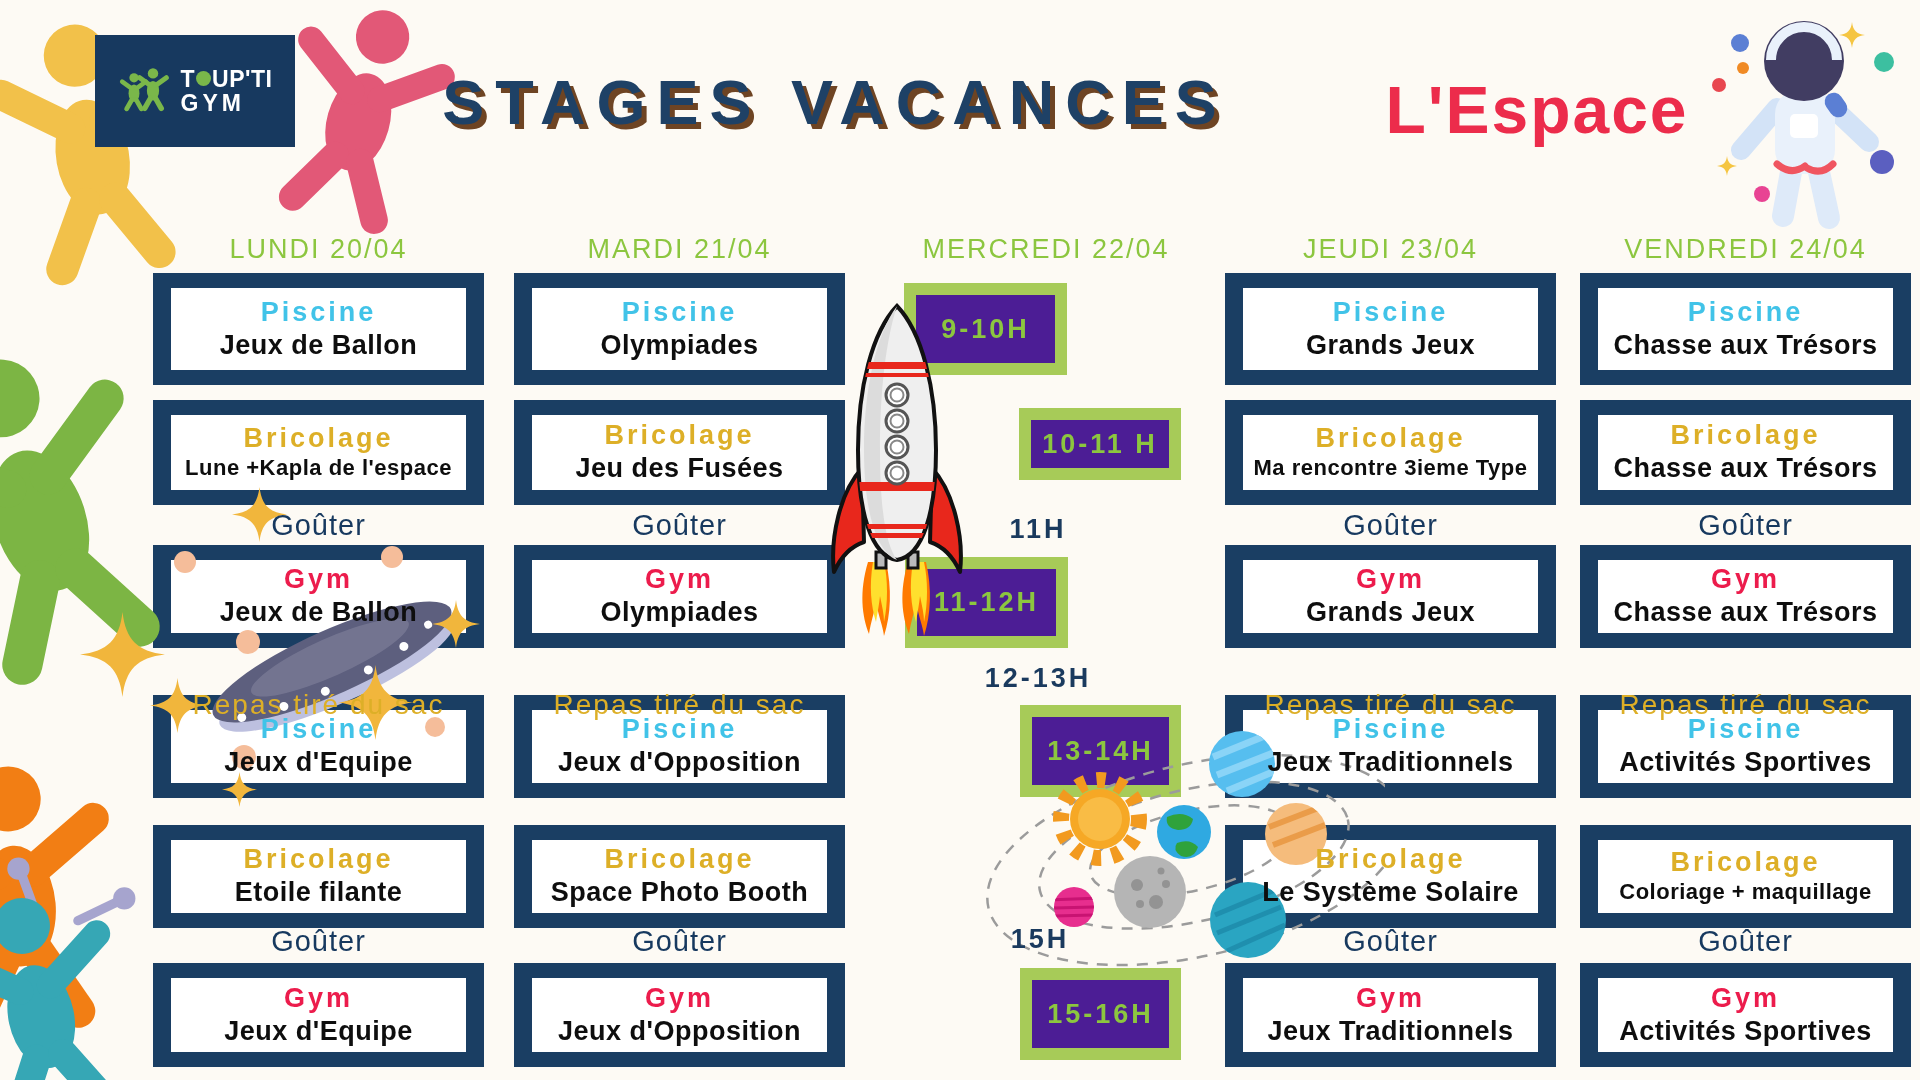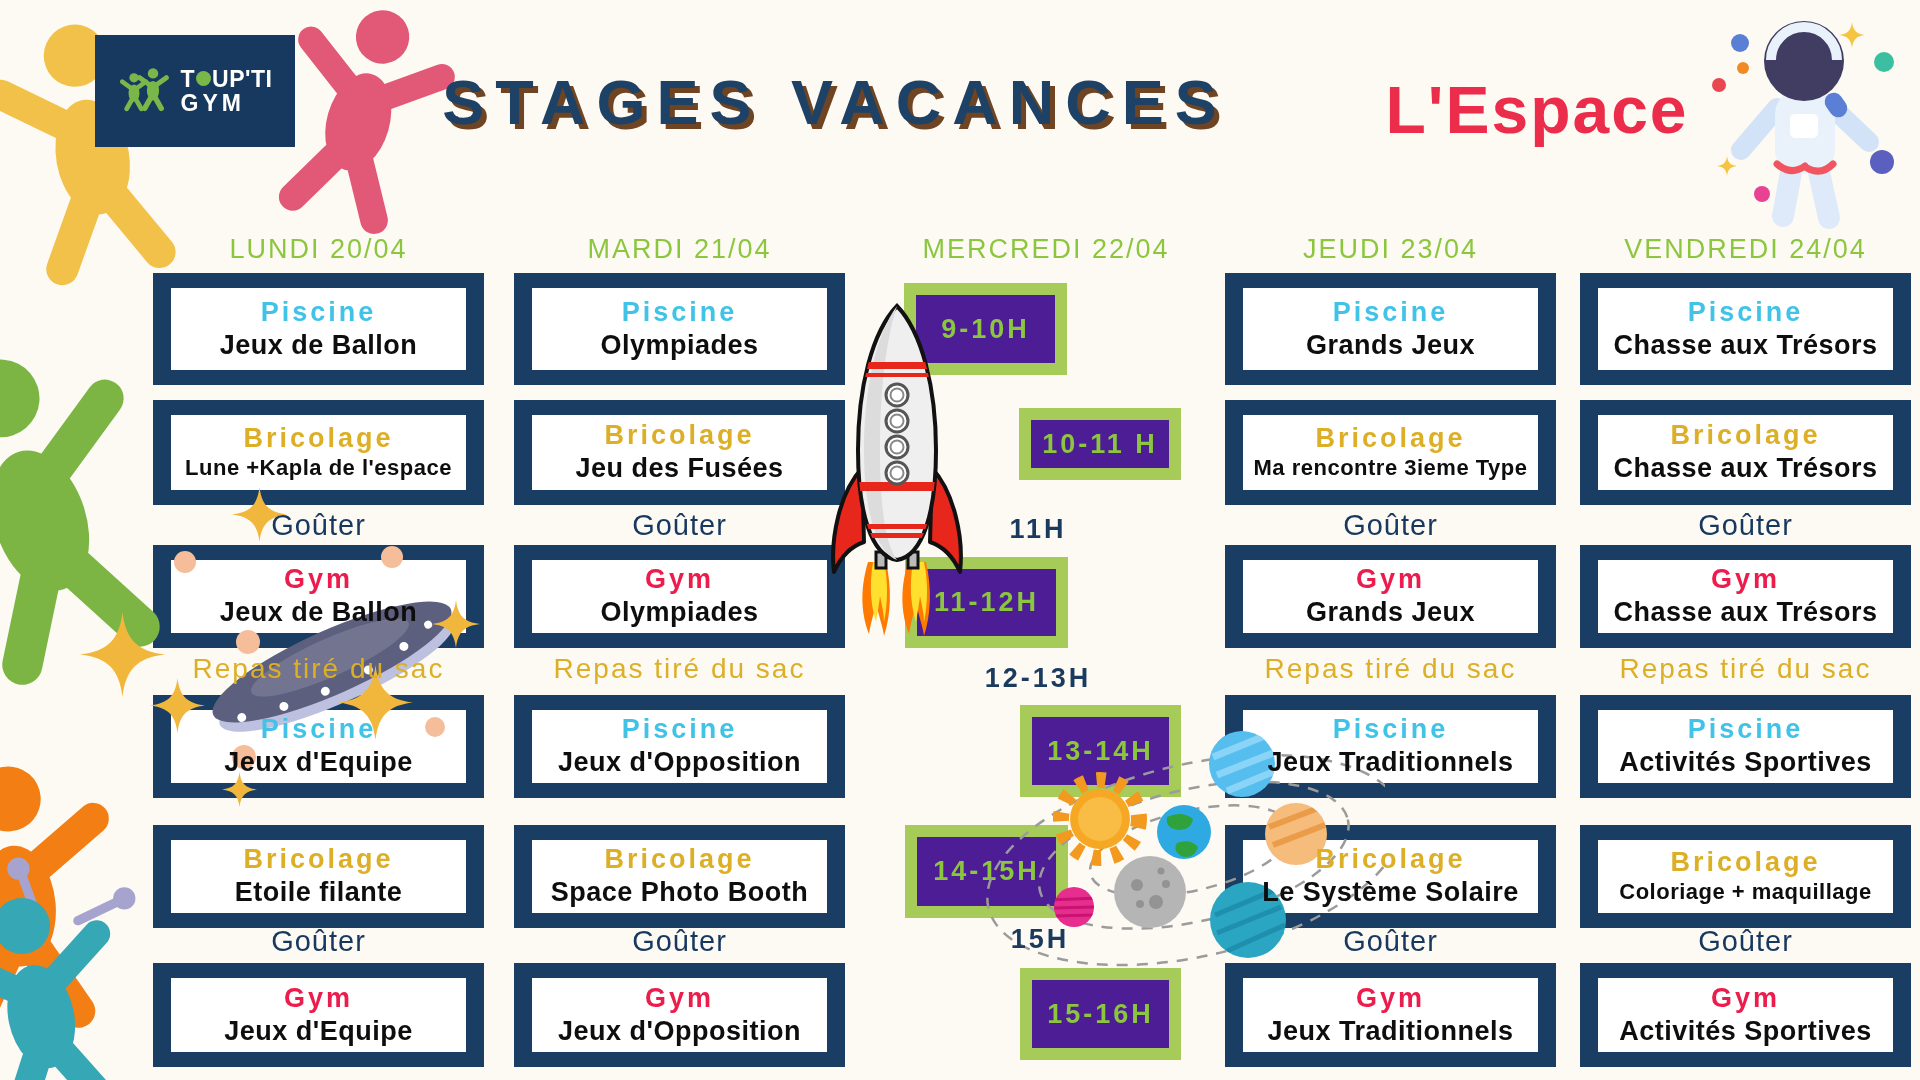--- a/index.html
+++ b/index.html
@@ -26,21 +26,21 @@
         align-items:center;justify-content:center;gap:1px;overflow:visible;}
   .r1{top:0;height:112px}.r2{top:127px;height:105px}.r3{top:272px;height:103px}
   .r4{top:422px;height:103px}.r5{top:552px;height:103px}.r6{top:690px;height:104px}
   .cat{font-weight:bold;font-size:27px;letter-spacing:3px;white-space:nowrap;position:relative;z-index:5;line-height:1.15;}
   .c-piscine{color:#41C3E8}.c-bricolage{color:#DDAF27}.c-gym{color:#EC1C4C}
   .act{font-weight:bold;font-size:27px;letter-spacing:.5px;color:#0E0E0E;white-space:nowrap;
        position:relative;z-index:5;line-height:1.2;}
   .act.sm{font-size:22px;}
   .break{position:absolute;left:0;right:0;text-align:center;font-weight:normal;white-space:nowrap;z-index:5;}
   .gouter{color:#17395F;font-size:29px;letter-spacing:1px;}
-  .repas{color:#DDAF27;font-size:28px;letter-spacing:2px;}
+  .repas{color:#DDAF27;font-size:28px;letter-spacing:2px;margin-top:36px;}
   .g1{top:236px}.rp{top:380px}.g2{top:652px}
   
   .tbox{position:absolute;border:12px solid #A7CB58;background:#4c1d95;box-sizing:border-box;
         display:flex;align-items:center;justify-content:center;color:#8CC63F;
         font-weight:bold;font-size:27px;letter-spacing:3px;}
   .ttext{position:absolute;text-align:center;color:#1A3A5E;font-weight:bold;font-size:27px;letter-spacing:3px;z-index:5;}
   
   .deco{position:absolute;}
   .z1{z-index:1}.z3{z-index:3}.z4{z-index:4}
   .pdot{position:absolute;border-radius:50%;background:#F5BD9A;z-index:3;}
@@ -175,21 +175,20 @@
         </div>
       </div>
   </div>
 
   <div class="tbox" style="left:904px;top:283px;width:163px;height:92px">9-10H</div>
   <div class="tbox" style="left:1019px;top:408px;width:162px;height:72px">10-11 H</div>
   <div class="ttext" style="left:978px;top:514px;width:120px">11H</div>
   <div class="tbox" style="left:905px;top:557px;width:163px;height:91px">11-12H</div>
   <div class="ttext" style="left:958px;top:663px;width:160px">12-13H</div>
   <div class="tbox" style="left:1020px;top:705px;width:161px;height:92px">13-14H</div>
-  <div class="tbox" style="left:905px;top:825px;width:163px;height:93px">14-15H</div>
   <div class="ttext" style="left:990px;top:924px;width:100px">15H</div>
   <div class="tbox" style="left:1020px;top:968px;width:161px;height:92px">15-16H</div>
 
   <div class="day-col" style="left:1225px">
     <div class="abox r1">
         <div class="inner">
       <span class="cat c-piscine">Piscine</span>
       <span class="act">Grands Jeux</span>
         </div>
       </div>

